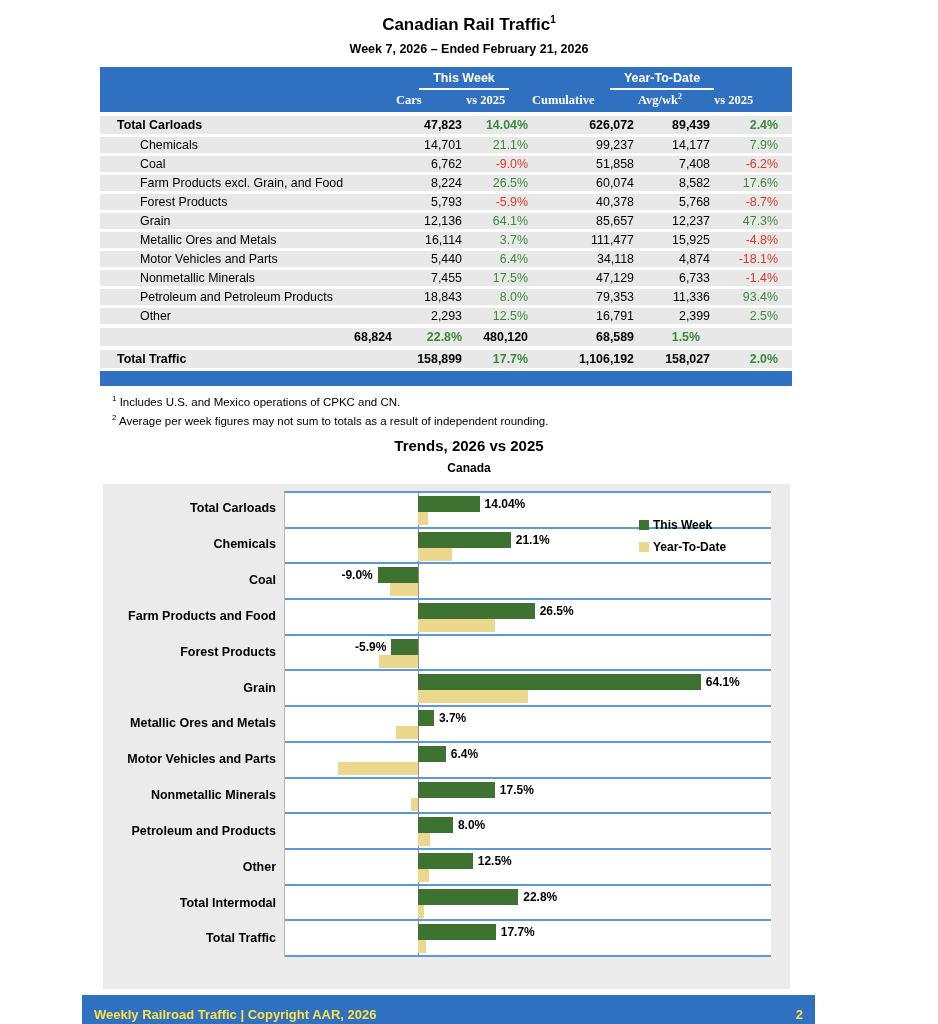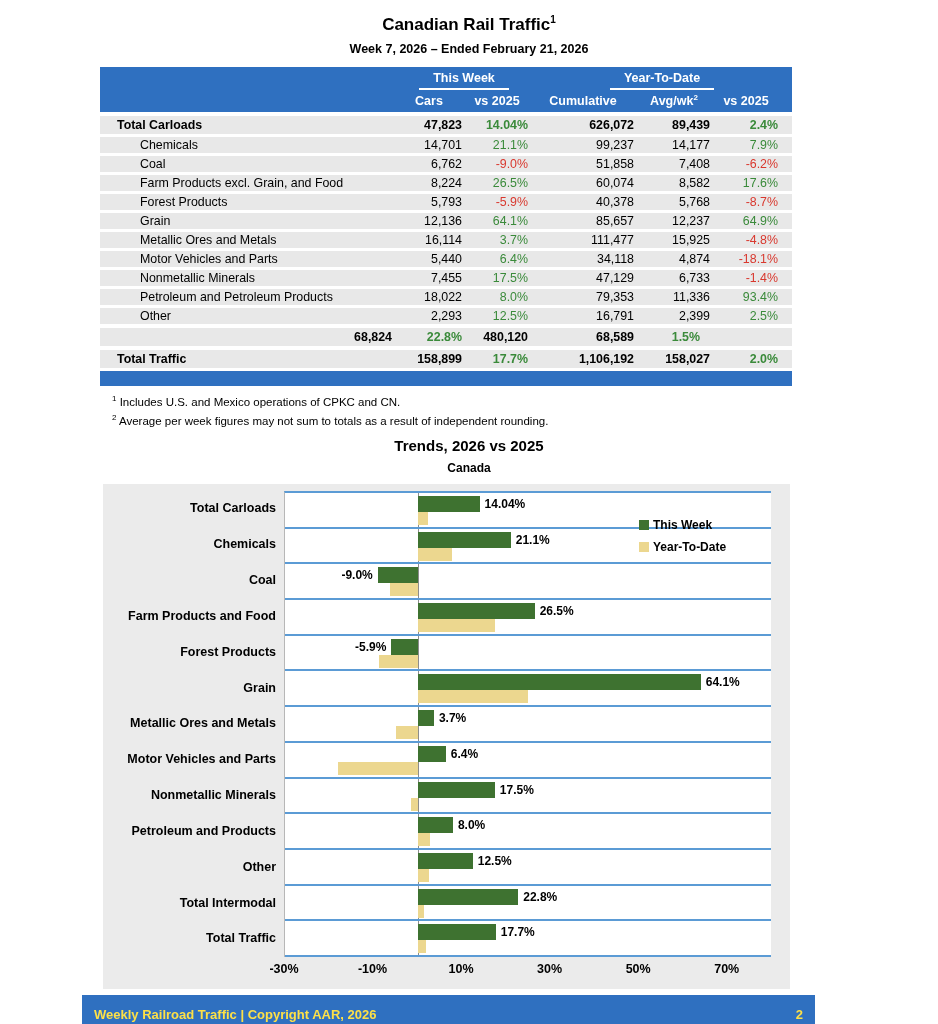--- a/index.html
+++ b/index.html
@@ -18,21 +18,21 @@
   
   .rail-table { position:absolute; left:100px; top:67px; width:692px; }
   .thead { background:#2f70c0; color:#fff; font-weight:700; }
   .h-row1, .h-row2, .t-row { display:grid;
     grid-template-columns:296px 70px 66px 106px 76px 78px; }
   .h-row1 { height:22px; padding-top:4px; }
   .h-row2 { height:23px; align-items:center; }
   .h-group { grid-column:span 2; text-align:center; font-size:12.5px; position:relative; }
   .h-group.g2 { grid-column:span 3; }
   .h-group .ul { display:inline-block; padding:0 14px 3px 14px; border-bottom:2px solid #fff; }
-  .h-cell { text-align:center; font-size:12.5px; padding-right:4px; }
+  .h-cell { text-align:left; font-size:12.5px; padding-right:4px;font-family:Liberation Serif, serif; }
   .h-cell.last { padding-right:14px; }
   .h-cell sup { font-size:8px; }
   .tbody { margin-top:1px; }
   .t-row { height:16px; margin-bottom:3px; background:#e8e8e8; align-items:center;
     font-size:12.4px; }
   .t-row.total { height:18px; margin-top:4px; font-weight:700; }
   .c-label { padding-left:17px; white-space:nowrap; }
   .t-row.indent .c-label { padding-left:40px; }
   .c-num { text-align:right; padding-right:4px; }
   .c-num.last { padding-right:14px; }
@@ -142,21 +142,21 @@
         <div class="c-num">40,378</div>
         <div class="c-num">5,768</div>
         <div class="c-num last neg">-8.7%</div>
       </div>
       <div class="t-row indent">
         <div class="c-label">Grain</div>
         <div class="c-num">12,136</div>
         <div class="c-num pos">64.1%</div>
         <div class="c-num">85,657</div>
         <div class="c-num">12,237</div>
-        <div class="c-num last pos">64.9%</div>
+        <div class="c-num last pos">47.3%</div>
       </div>
       <div class="t-row indent">
         <div class="c-label">Metallic Ores and Metals</div>
         <div class="c-num">16,114</div>
         <div class="c-num pos">3.7%</div>
         <div class="c-num">111,477</div>
         <div class="c-num">15,925</div>
         <div class="c-num last neg">-4.8%</div>
       </div>
       <div class="t-row indent">
@@ -170,21 +170,21 @@
       <div class="t-row indent">
         <div class="c-label">Nonmetallic Minerals</div>
         <div class="c-num">7,455</div>
         <div class="c-num pos">17.5%</div>
         <div class="c-num">47,129</div>
         <div class="c-num">6,733</div>
         <div class="c-num last neg">-1.4%</div>
       </div>
       <div class="t-row indent">
         <div class="c-label">Petroleum and Petroleum Products</div>
-        <div class="c-num">18,022</div>
+        <div class="c-num">18,843</div>
         <div class="c-num pos">8.0%</div>
         <div class="c-num">79,353</div>
         <div class="c-num">11,336</div>
         <div class="c-num last pos">93.4%</div>
       </div>
       <div class="t-row indent">
         <div class="c-label">Other</div>
         <div class="c-num">2,293</div>
         <div class="c-num pos">12.5%</div>
         <div class="c-num">16,791</div>
@@ -307,28 +307,20 @@
         <div class="bar ytd" style="background: rgb(236, 215, 143); width: 1.36364%; left: 27.2727%;"></div>
         <span class="bar-label" style="left: calc(48% + 5px);">22.8%</span>
       </div>
       <div class="band">
         <div class="zero-line" style="left: 27.2727%;"></div>
         <div class="bar wk" style="background: rgb(62, 114, 48); width: 16.0909%; left: 27.2727%;"></div>
         <div class="bar ytd" style="background: rgb(236, 215, 143); width: 1.81818%; left: 27.2727%;"></div>
         <span class="bar-label" style="left: calc(43.3636% + 5px);">17.7%</span>
       </div>
     </div>
-  <div class="x-ticks" id="x-ticks">
-      <span class="x-tick" style="left: 0%;">-30%</span>
-      <span class="x-tick" style="left: 18.1818%;">-10%</span>
-      <span class="x-tick" style="left: 36.3636%;">10%</span>
-      <span class="x-tick" style="left: 54.5455%;">30%</span>
-      <span class="x-tick" style="left: 72.7273%;">50%</span>
-      <span class="x-tick" style="left: 90.9091%;">70%</span>
-    </div>
   <div class="legend">
     <div class="legend-item">
       <span class="legend-swatch" id="swatch-wk" style="background: rgb(62, 114, 48);"></span>
       <span class="legend-label">This Week</span>
     </div>
     <div class="legend-item">
       <span class="legend-swatch" id="swatch-ytd" style="background: rgb(236, 215, 143);"></span>
       <span class="legend-label">Year-To-Date</span>
     </div>
   </div>

